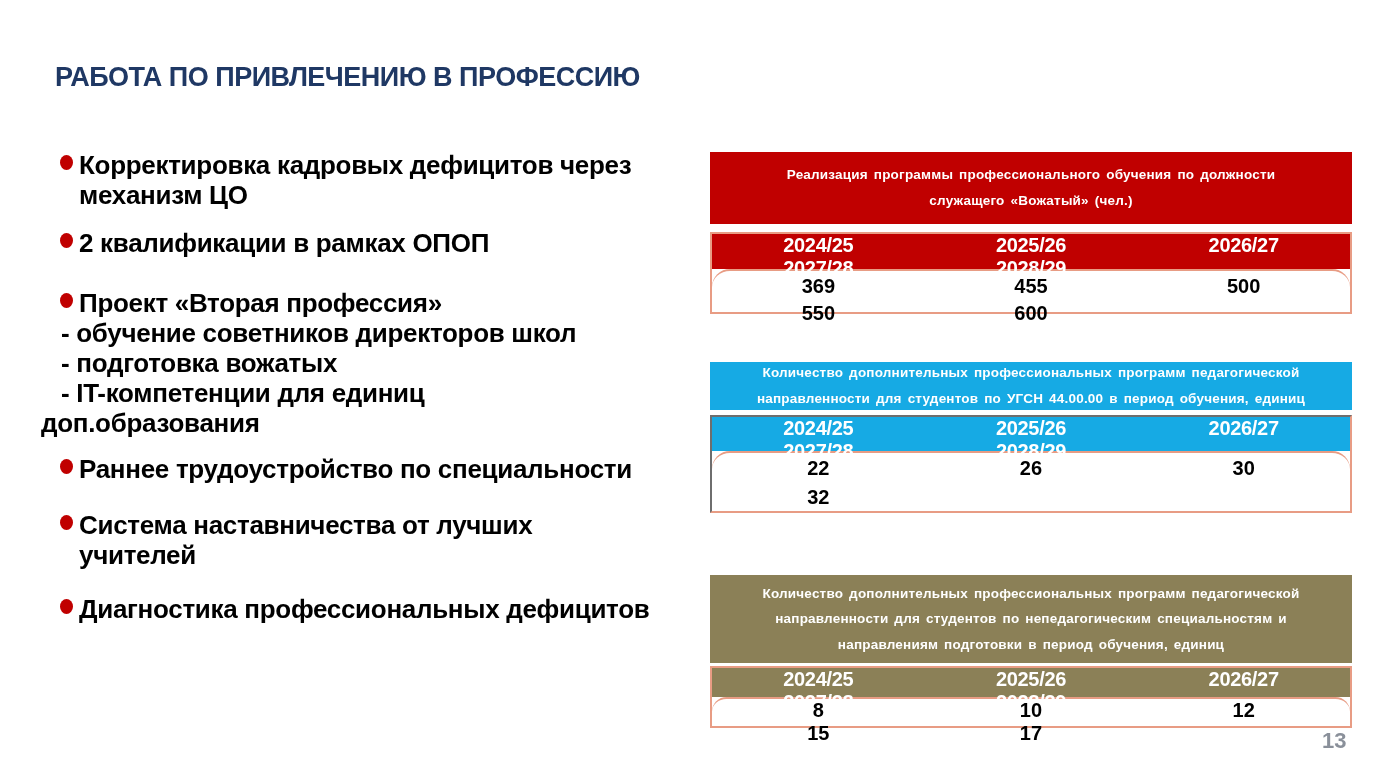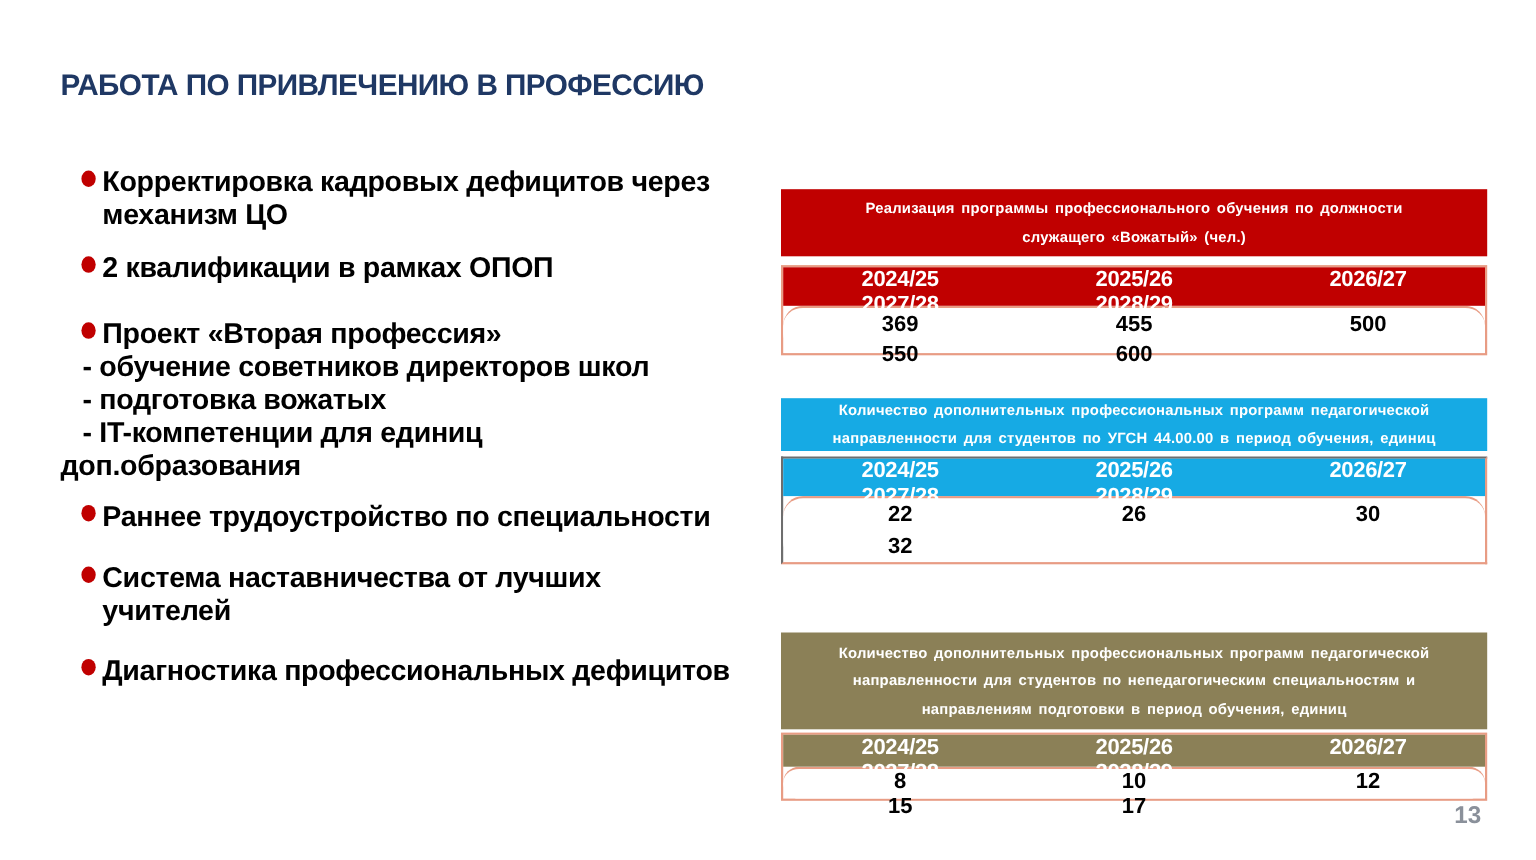--- a/index.html
+++ b/index.html
@@ -21,21 +21,21 @@
     font-size: 27px;
     font-weight: bold;
     letter-spacing: -0.5px;
     color: #1F3864;
     white-space: nowrap;
   }
 
   
   .bullets {
     position: absolute;
-    left: 55px;
+    left: 41px;
     top: 150px;
     width: 648px;
     color: #000;
   }
   .item {
     position: relative;
     padding-left: 38px;
     font-size: 26px;
     font-weight: bold;
     line-height: 30px;
@@ -72,21 +72,21 @@
     text-align: center;
     color: #ffffff;
     font-weight: bold;
     font-size: 13.5px;
     line-height: 1.9;
     white-space: pre-line;
     word-spacing: 2px;
     letter-spacing: 0.2px;
     padding: 0 20px;
   }
-  .b1 .thead { height: 61px; background: #C00000; margin-top: 20px; }
+  .b1 .thead { height: 72px; background: #C00000; }
   .b2 .thead { height: 48px; background: #16AAE4; }
   .b3 .thead { height: 88px; background: #8B8057; }
 
   .tbl { border: 2px solid #E89C84; background: #fff; }
   .b1 .tbl { margin-top: 8px; }
   .b2 .tbl { margin-top: 5px; border-top-color: #6E6E6E; border-left-color: #6E6E6E; }
   .b3 .tbl { margin-top: 3px; }
 
   .row { display: grid; grid-template-columns: repeat(3, 1fr); }
   .years { color: #ffffff; font-weight: bold; font-size: 20px; letter-spacing: -0.3px; }

